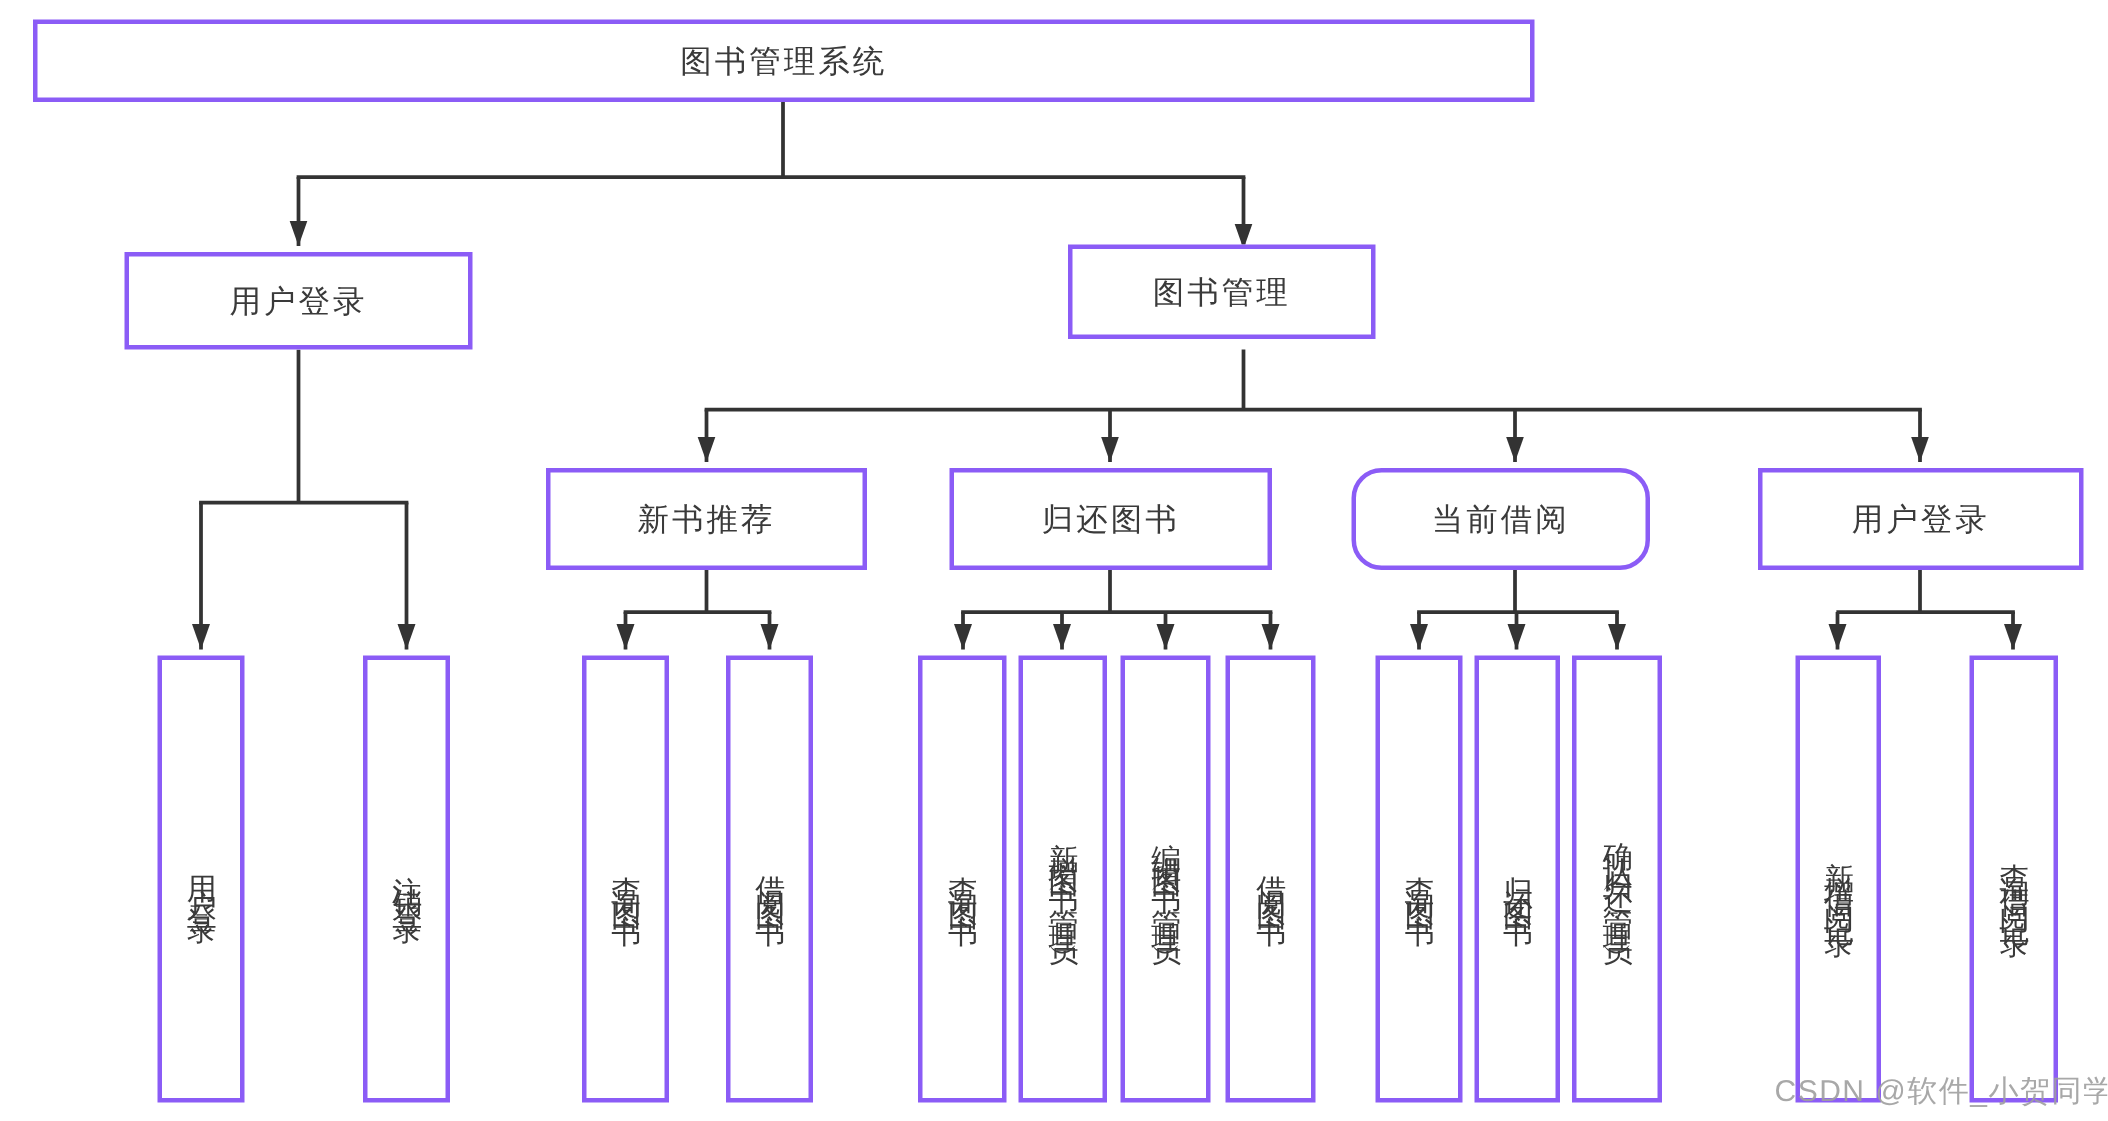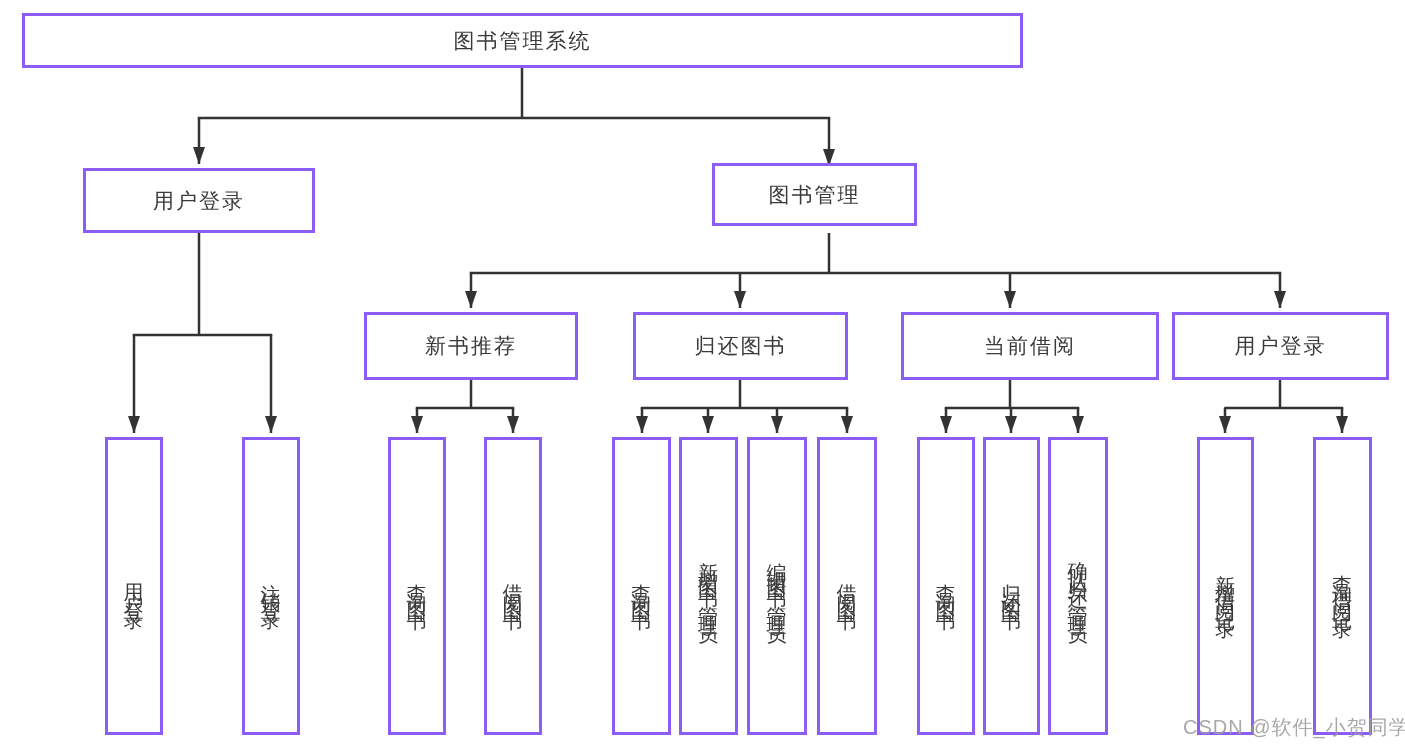--- a/index.html
+++ b/index.html
@@ -110,21 +110,21 @@
     </g>
   </svg>
 
   <div class="node hnode" style="left:22px; top:13px; width:1001px; height:55px;">图书管理系统</div>
 
   <div class="node hnode" style="left:83px; top:168px; width:232px; height:65px;">用户登录</div>
   <div class="node hnode" style="left:712px; top:163px; width:205px; height:63px;">图书管理</div>
 
   <div class="node hnode" style="left:364px; top:312px; width:214px; height:68px;">新书推荐</div>
   <div class="node hnode" style="left:633px; top:312px; width:215px; height:68px;">归还图书</div>
-  <div class="node hnode" style="left:901px; top:312px; width:258px; height:68px;">当前借阅</div>
+  <div class="node hnode" style="left:901px; top:312px; width:199px; height:68px;border-radius:20px;">当前借阅</div>
   <div class="node hnode" style="left:1172px; top:312px; width:217px; height:68px;">用户登录</div>
 
   <div class="node vnode" style="left:105px; top:437px; width:58px; height:298px;">用户登录</div>
   <div class="node vnode" style="left:242px; top:437px; width:58px; height:298px;">注销登录</div>
 
   <div class="node vnode" style="left:388px; top:437px; width:58px; height:298px;">查询图书</div>
   <div class="node vnode" style="left:484px; top:437px; width:58px; height:298px;">借阅图书</div>
 
   <div class="node vnode" style="left:612px; top:437px; width:59px; height:298px;">查询图书</div>
   <div class="node vnode" style="left:679px; top:437px; width:59px; height:298px;">新增图书（管理员）</div>

